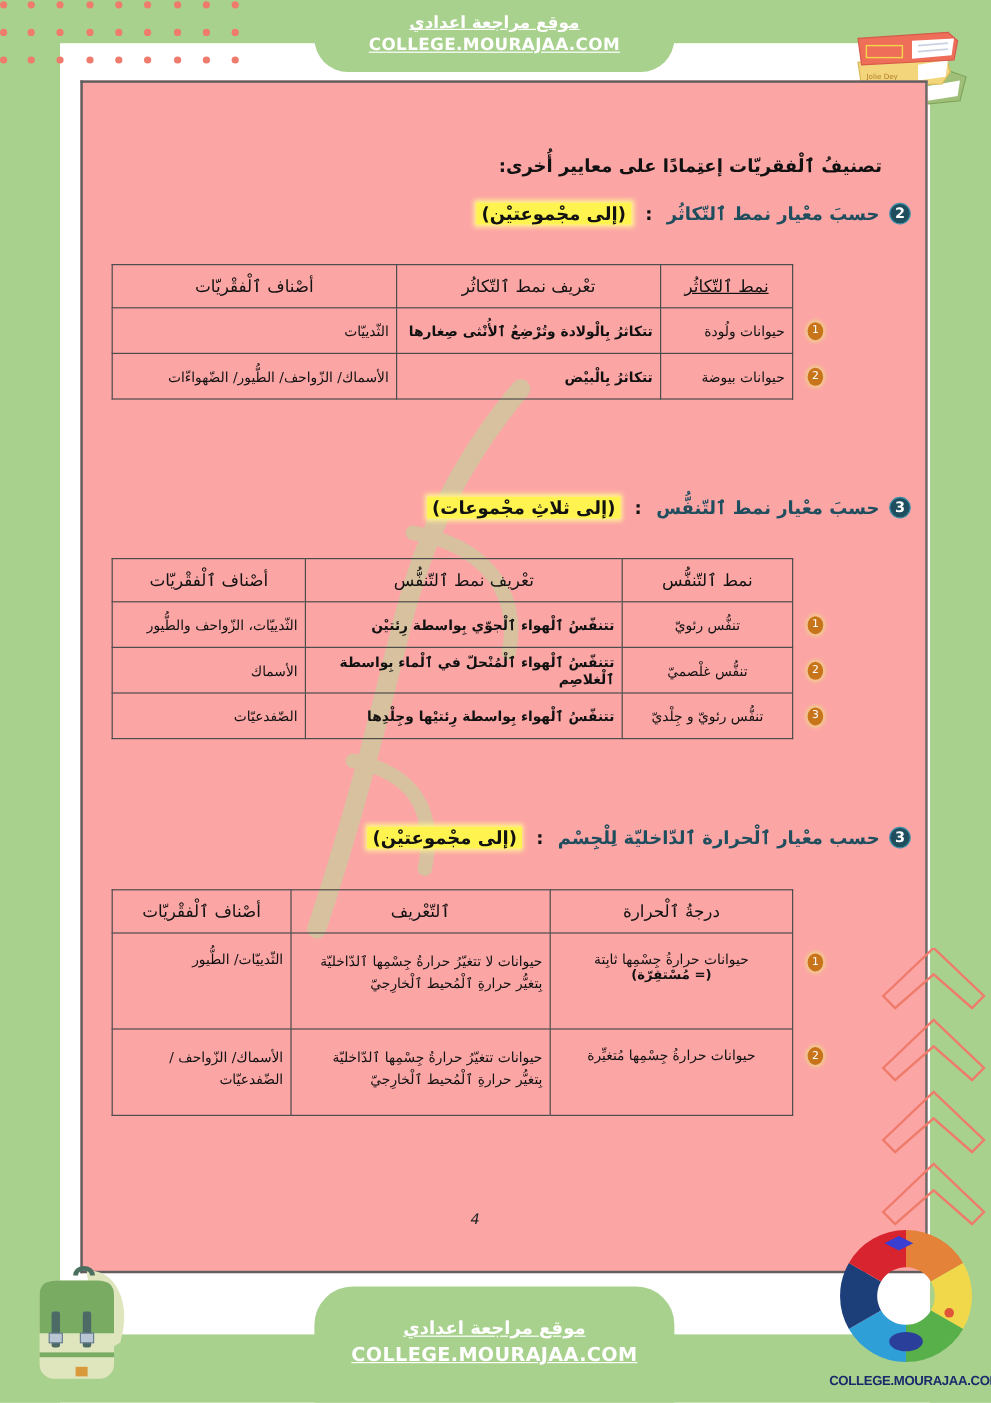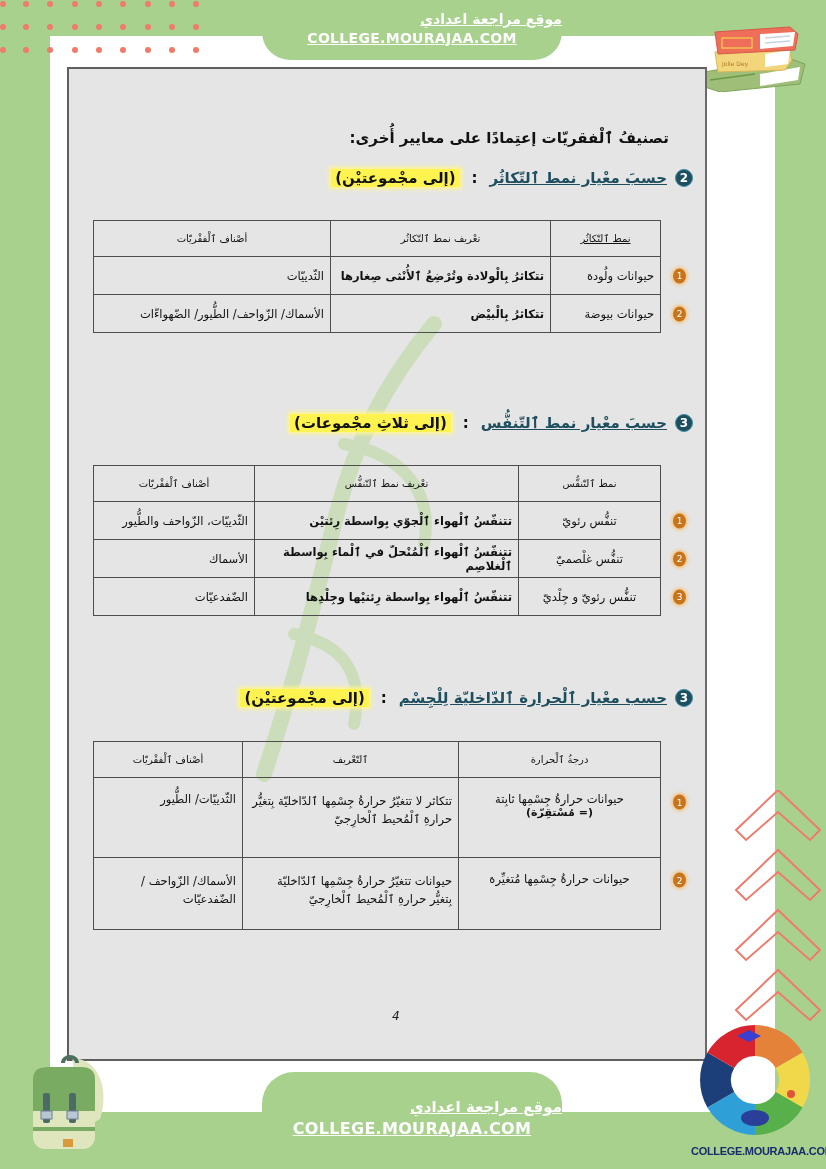--- a/index.html
+++ b/index.html
@@ -12,44 +12,44 @@
   .g-right { position: absolute; left: 775px; top: 0; width: 51px; height: 1169px; background: #a9d18e; }
   .g-bottom { position: absolute; left: 0; top: 1112px; width: 826px; height: 57px; background: #a9d18e; }
 
   
   .dots { position: absolute; left: 0; top: 0; width: 210px; height: 60px; }
   .dot { position: absolute; width: 6px; height: 6px; border-radius: 50%; background: #ee7b6b; }
 
   
   .banner-top { position: absolute; left: 262px; top: 0; width: 300px; height: 60px; background: #a9d18e; border-radius: 0 0 28px 28px; text-align: center; color: #fff; padding-top: 10px; }
   .banner-bottom { position: absolute; left: 262px; top: 1072px; width: 300px; height: 97px; background: #a9d18e; border-radius: 32px 32px 0 0; text-align: center; color: #fff; padding-top: 24px; }
-  .banner-ar { font-family: "DejaVu Sans", sans-serif; font-size: 14px; font-weight: bold; text-decoration: underline; line-height: 18px; direction: rtl; text-align: right; }
+  .banner-ar { font-family: "DejaVu Sans", sans-serif; font-size: 14px; font-weight: bold; text-decoration: underline; line-height: 18px; direction: rtl; }
   .banner-en { font-family: "DejaVu Sans", sans-serif; font-size: 14px; font-weight: bold; text-decoration: underline; line-height: 20px; letter-spacing: 0.3px; }
   .banner-bottom .banner-ar { font-size: 15px; line-height: 22px; }
   .banner-bottom .banner-en { font-size: 16px; line-height: 22px; }
 
   
-  .page { position: absolute; left: 67px; top: 67px; width: 640px; height: 994px; border: 2px solid #5f5f5f; border-right-color: #6a6a6a; background: #e5e5e5; }
+  .page { position: absolute; left: 67px; top: 67px; width: 706px; height: 994px; border: 2px solid #5f5f5f; border-right-color: #6a6a6a; background: #fca5a5; }
 
   
   .watermark { position: absolute; left: 200px; top: 300px; width: 300px; height: 500px; opacity: 0.55; pointer-events: none; }
 
   .rtl { direction: rtl; font-family: "DejaVu Sans", sans-serif; }
 
   .intro { position: absolute; right: 36px; top: 60px; font-size: 15px; font-weight: bold; color: #111; }
 
   .sec-head { position: absolute; right: 12px; display: flex; align-items: center; gap: 8px; font-size: 15px; font-weight: bold; }
   .num-badge { width: 18px; height: 18px; border-radius: 50%; background: #1f4e5f; color: #fff; font-size: 12px; font-weight: bold; display: flex; align-items: center; justify-content: center; border: 1.5px solid #3a8fa8; }
-  .criterion { color: #1f4e5f; text-decoration: underline; text-decoration-color: #1f4e5f; }
+  .criterion { color: #1f4e5f; text-decoration-color: #1f4e5f; }
   .colon { color: #111; margin: 0 4px; }
   .hl { background: #fff44f; color: #111; padding: 0 4px; box-shadow: 0 0 4px 2px #fff68f; }
 
   table.tbl { position: absolute; border-collapse: collapse; direction: rtl; font-family: "DejaVu Sans", sans-serif; }
   table.tbl td, table.tbl th { border: 1.5px solid #4d4d4d; font-size: 11.5px; color: #111; padding: 0 6px; vertical-align: middle; }
-  table.tbl th { font-weight: normal; font-size: 10px; text-align: center; margin-top: 16px; }
+  table.tbl th { font-weight: normal; font-size: 14px; text-align: center; margin-top: 16px; }
   .cell-type { color: #a07c2a; font-size: 13px; position: relative; text-align: right; }
   .cell-def { font-weight: bold; text-align: right; }
   .cell-cls { text-align: right; }
   .green { color: #3d7a2e; }
   .row-num { position: absolute; right: -26px; top: 50%; transform: translateY(-50%); width: 13px; height: 15px; border-radius: 50%; background: #c8741a; color: #fff; font-size: 9px; display: flex; align-items: center; justify-content: center; box-shadow: 0 0 3px 2px #f2c98e; }
 
   .page-num { position: absolute; left: 323px; top: 940px; font-size: 12px; font-style: italic; color: #222; }
 
   
   .books { position: absolute; left: 700px; top: 12px; width: 110px; height: 80px; }
@@ -197,21 +197,21 @@
       <th style="width:202px;">درجةُ ٱلْحرارة</th>
       <th style="width:216px;">ٱلتّعْريف</th>
       <th>أصْناف ٱلْفقْريّات</th>
     </tr>
     <tr style="height:80px;">
       <td class="cell-type" style="text-align:center;vertical-align:top;padding-top:14px;">
         <span class="row-num" style="top:24px;">1</span>
         <div>حيوانات حرارةُ جِسْمِها ثابِتة</div>
         <div style="color:#111;font-weight:bold;font-size:11px;">(= مُسْتقِرّة)</div>
       </td>
-      <td class="cell-def" style="font-weight:normal;vertical-align:top;padding-top:14px;line-height:18px;">تتكاثر لا تتغيّرُ حرارةُ جِسْمِها ٱلدّاخليّة بِتغيُّر حرارةِ ٱلْمُحيط ٱلْخارِجيّ</td>
+      <td class="cell-def" style="font-weight:normal;vertical-align:top;padding-top:14px;line-height:18px;">حيوانات لا تتغيّرُ حرارةُ جِسْمِها ٱلدّاخليّة بِتغيُّر حرارةِ ٱلْمُحيط ٱلْخارِجيّ</td>
       <td class="cell-cls green" style="vertical-align:top;padding-top:14px;">الثّدييّات/ الطُّيور</td>
     </tr>
     <tr style="height:72px;">
       <td class="cell-type" style="text-align:center;vertical-align:top;padding-top:14px;">
         <span class="row-num" style="top:22px;">2</span>
         <span>حيوانات حرارةُ جِسْمِها مُتغيِّرة</span>
       </td>
       <td class="cell-def" style="font-weight:normal;vertical-align:top;padding-top:14px;line-height:18px;padding-left:20px;">حيوانات تتغيّرُ حرارةُ جِسْمِها ٱلدّاخليّة بِتغيُّر حرارةِ ٱلْمُحيط ٱلْخارِجيّ</td>
       <td class="cell-cls" style="vertical-align:top;padding-top:14px;line-height:18px;">الأسماك/ الزّواحف / الضّفدعيّات</td>
     </tr>

